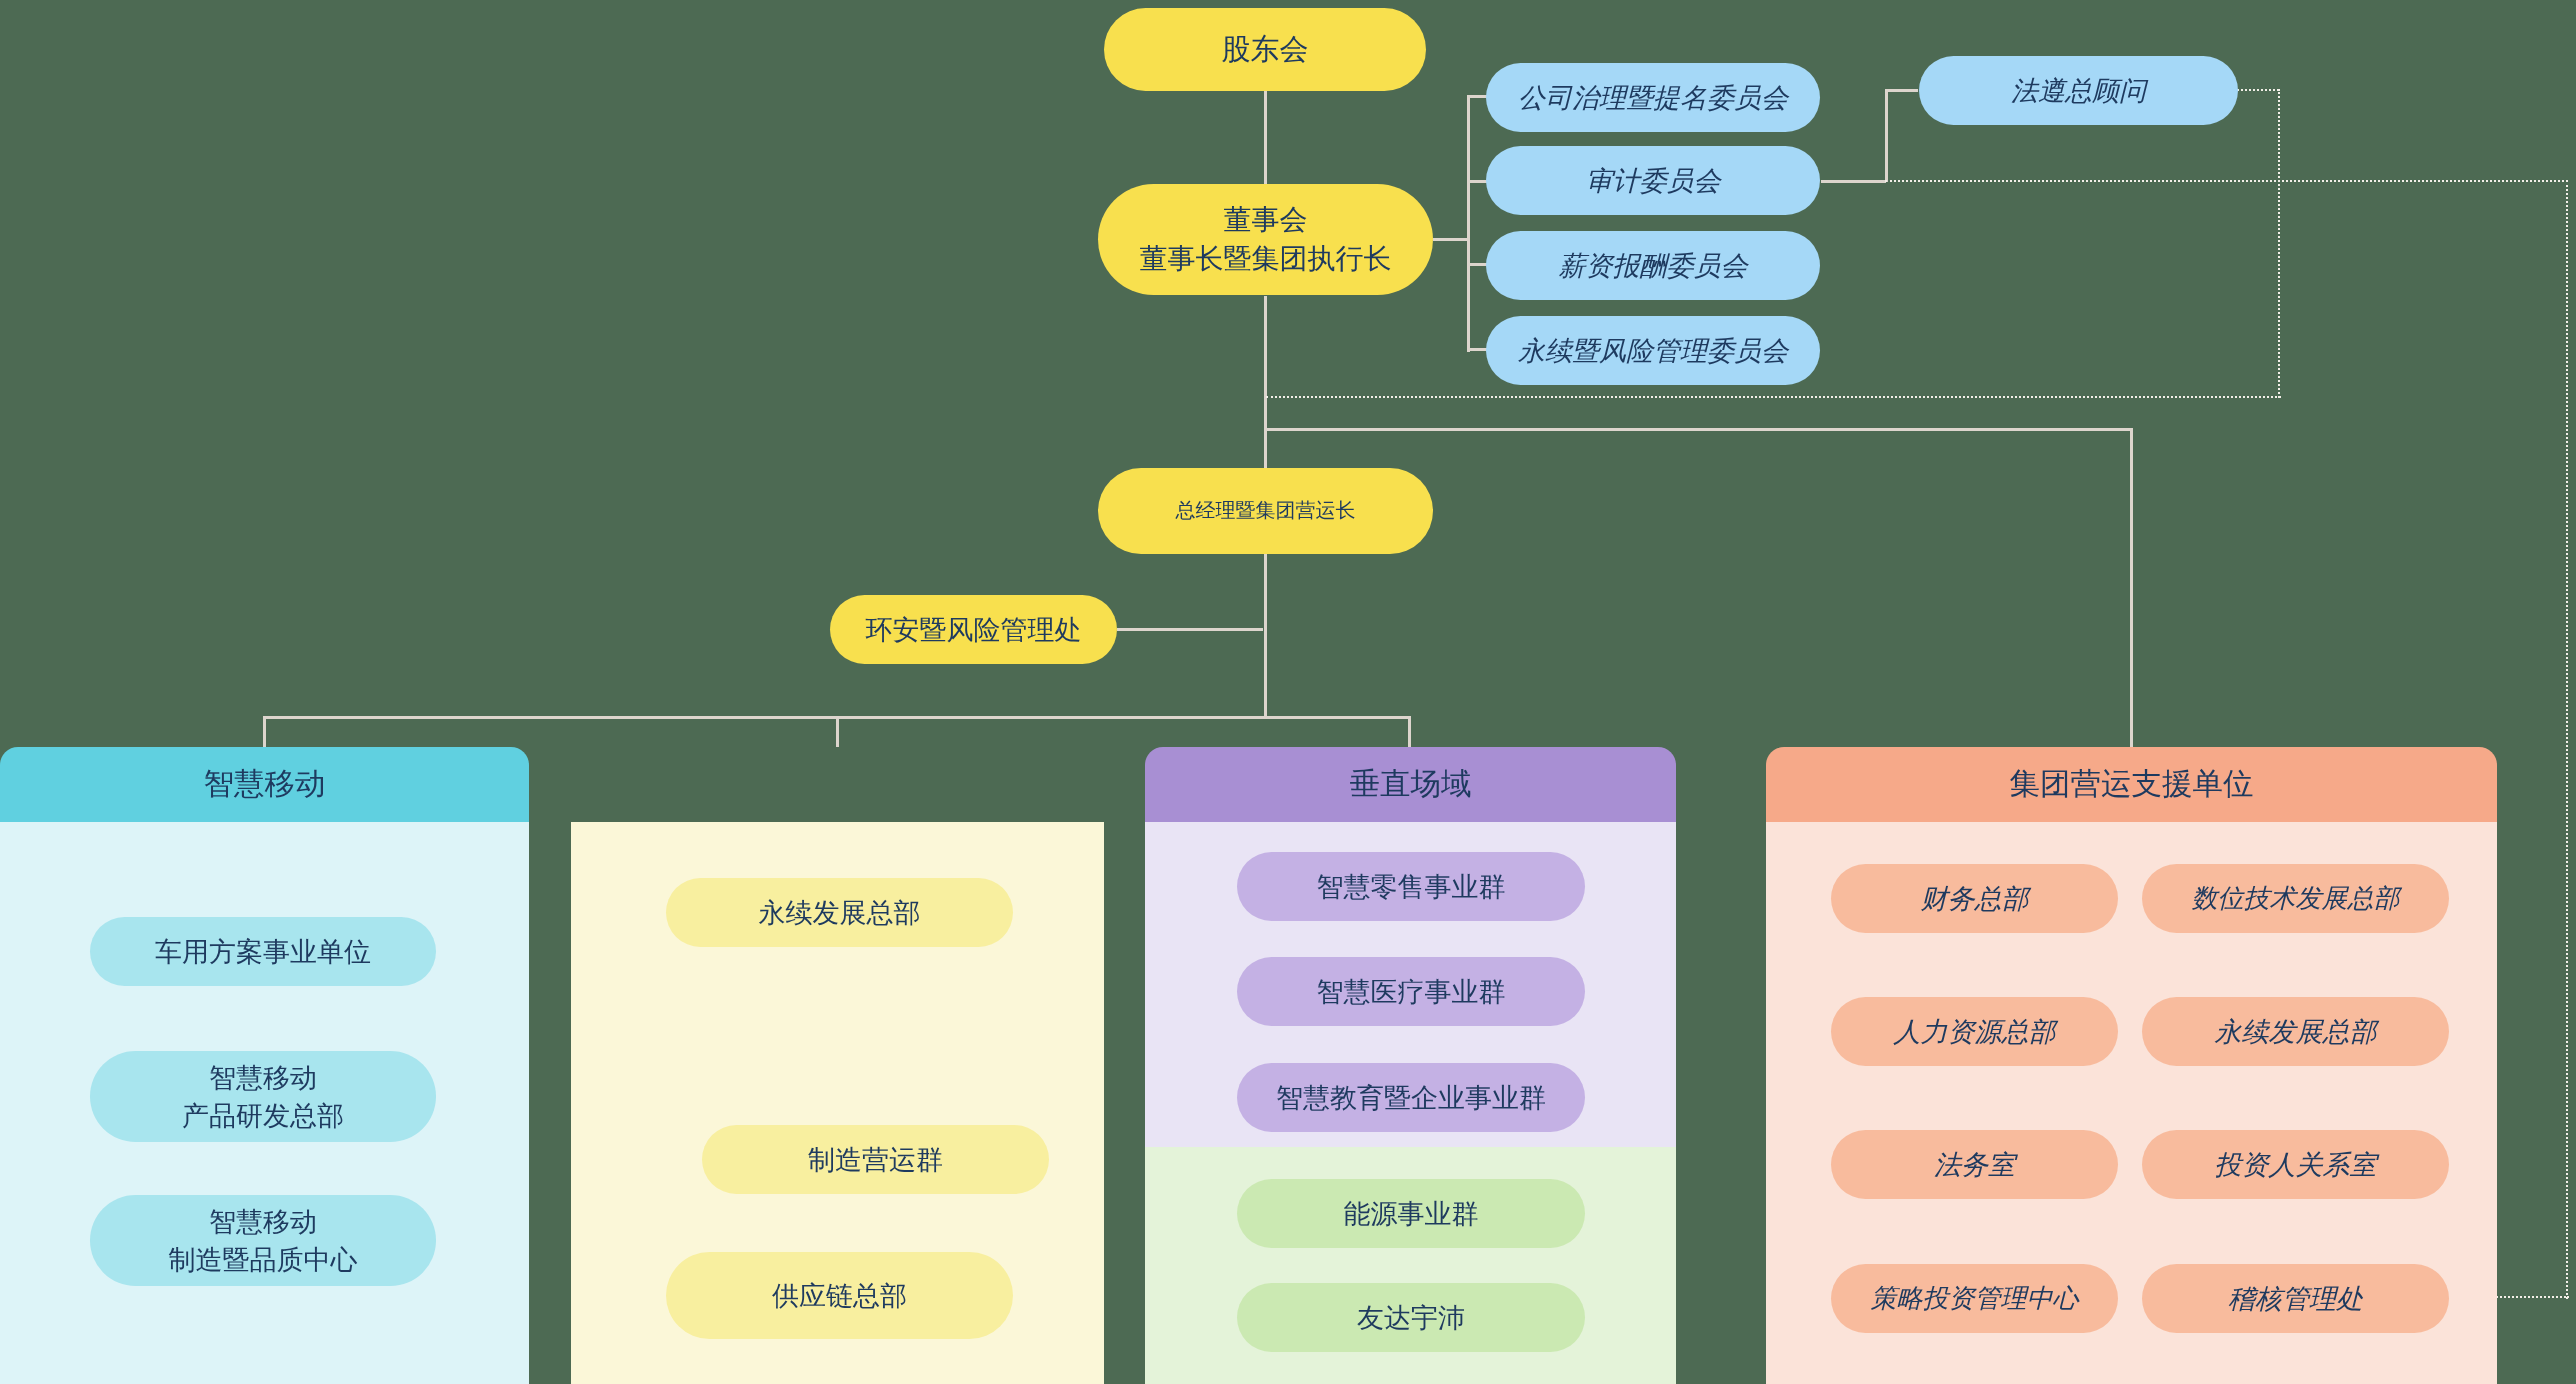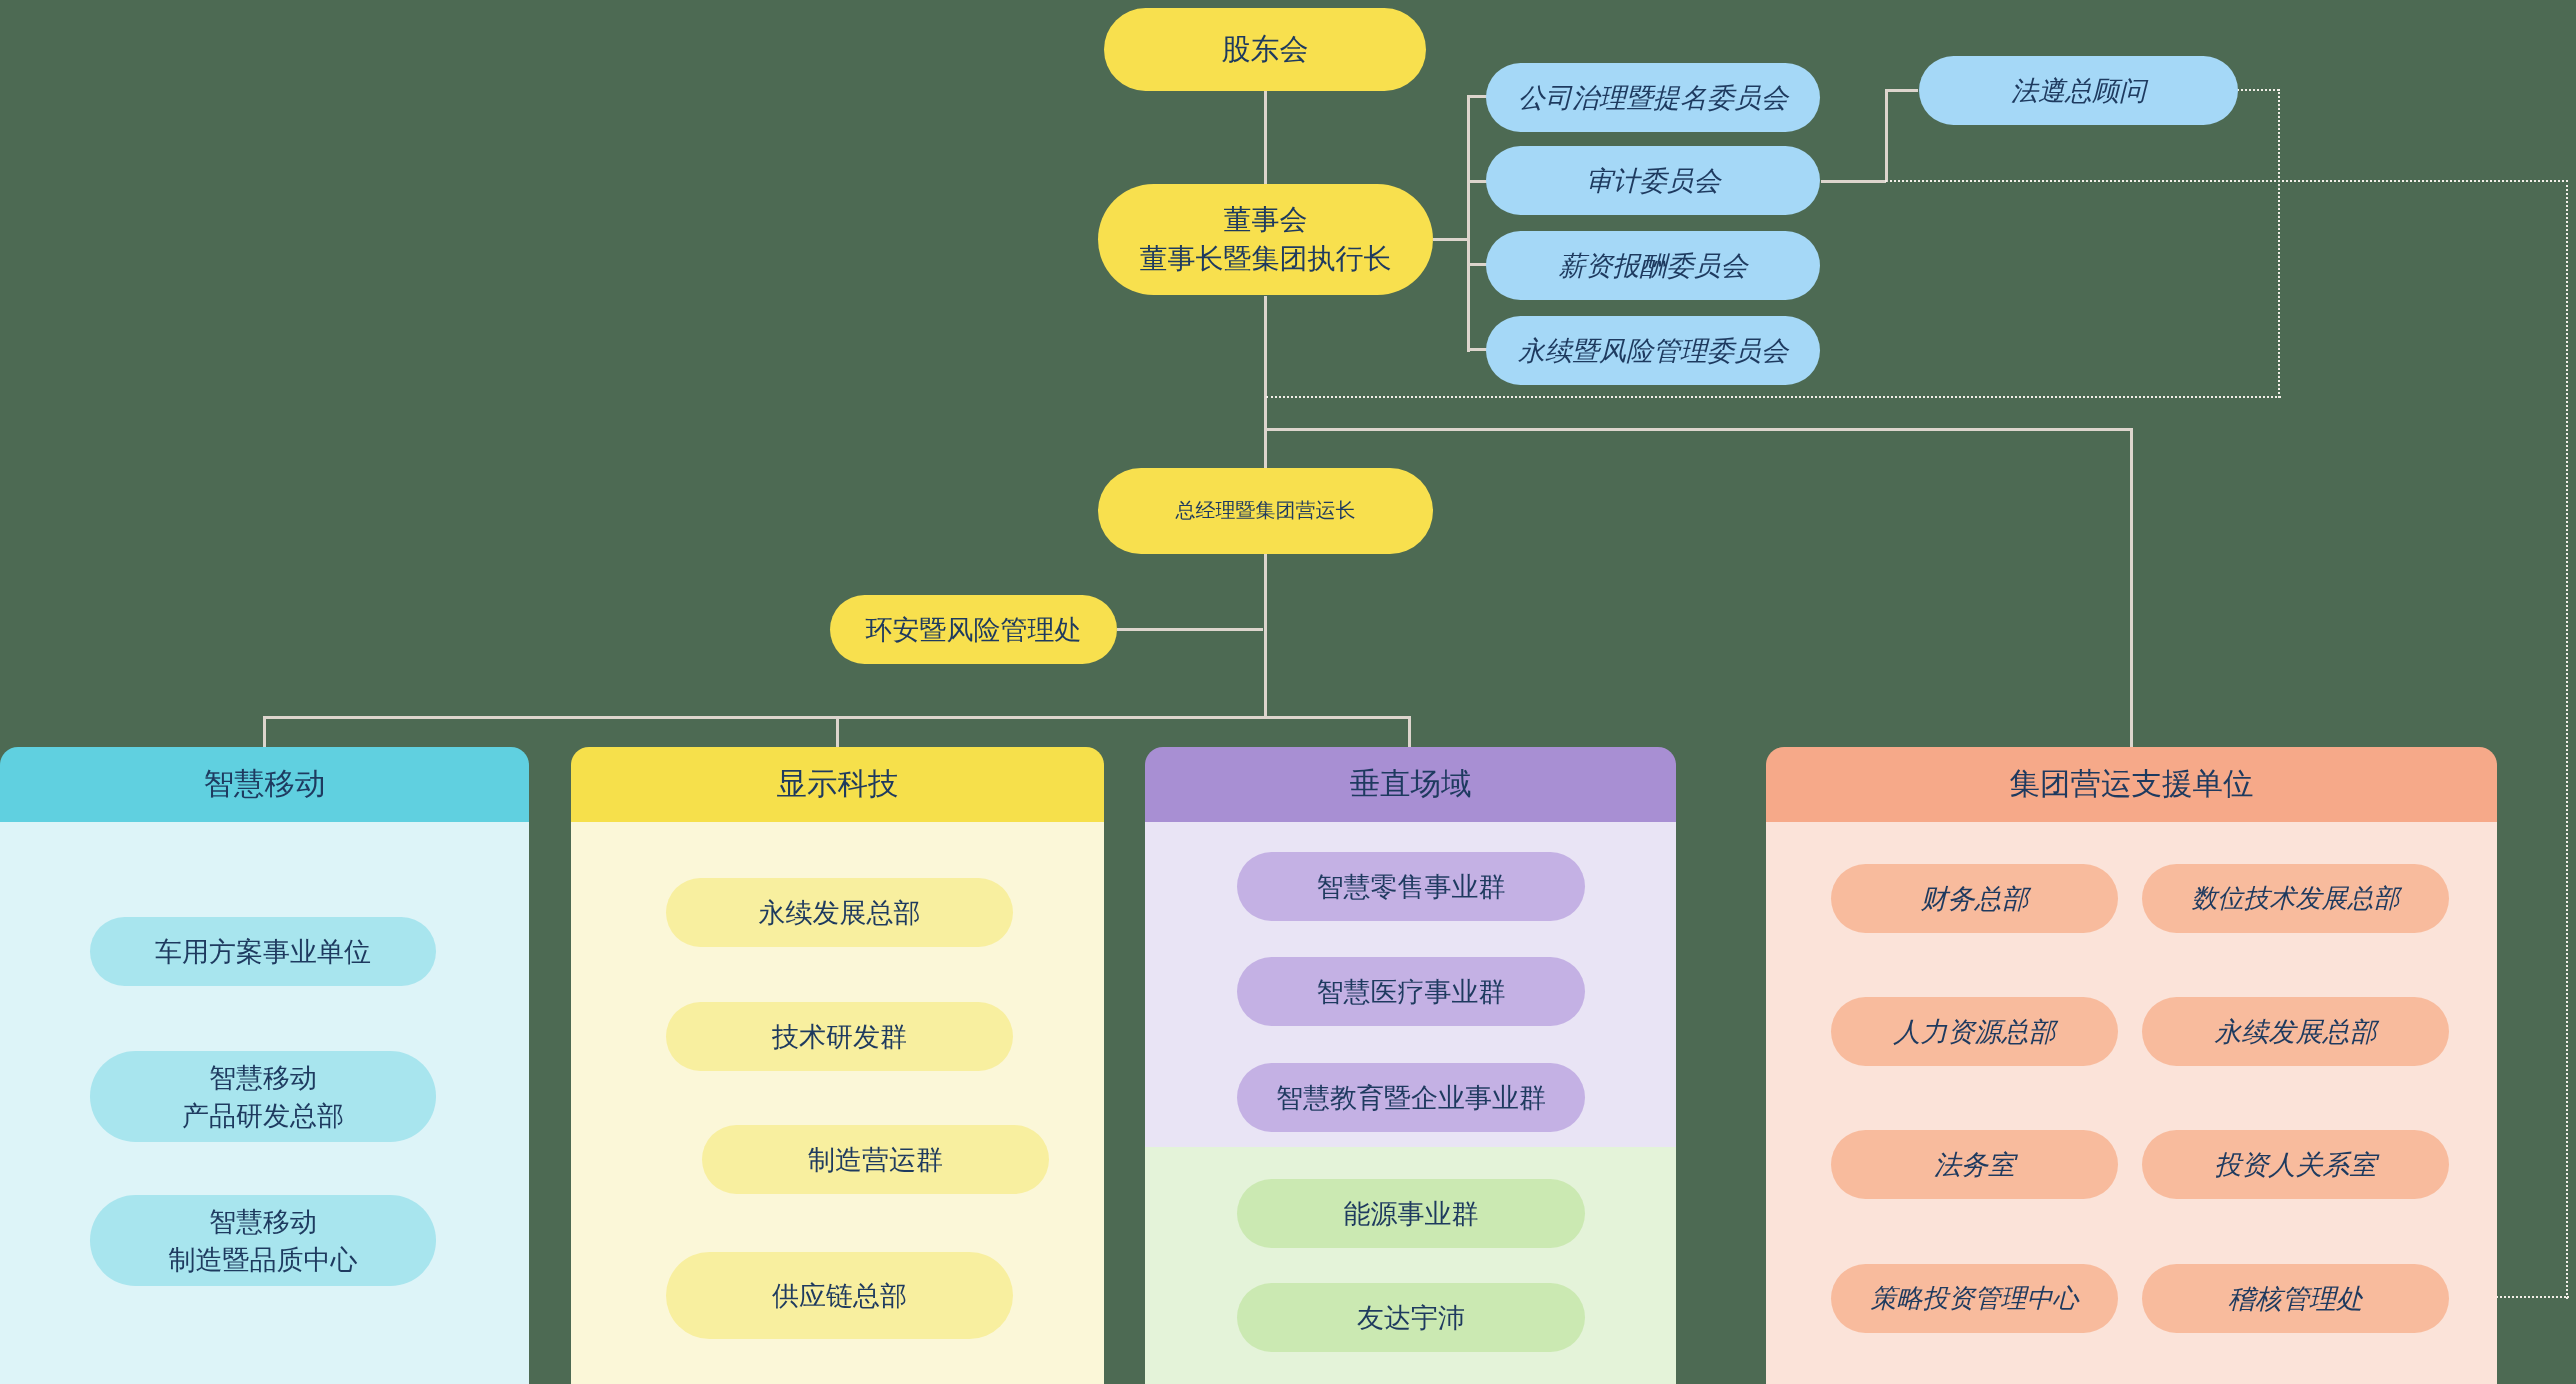--- a/index.html
+++ b/index.html
@@ -96,21 +96,20 @@
   <div class="dln h" style="left:1885px;top:180px;width:683px"></div>
   <div class="dln v" style="left:2566px;top:180px;height:1119px"></div>
   <div class="dln h" style="left:2445px;top:1296px;width:124px"></div>
 
   <div class="panel" style="left:0;top:747px;width:529px;height:637px">
     <div class="panel-head" style="background:var(--cyan-head)">智慧移动</div>
     <div class="panel-body" style="top:75px;height:562px;background:var(--cyan-body)"></div>
   </div>
 
   <div class="panel" style="left:571px;top:747px;width:533px;height:637px">
-    <div class="panel-head" style="background:var(--yellow-head)">显示科技</div>
     <div class="panel-body" style="top:75px;height:562px;background:var(--yellow-body)"></div>
   </div>
 
   <div class="panel" style="left:1145px;top:747px;width:531px;height:637px">
     <div class="panel-head" style="background:var(--purple-head)">垂直场域</div>
     <div class="panel-body" style="top:75px;height:325px;background:var(--purple-body)"></div>
     <div class="panel-body" style="top:400px;height:237px;background:var(--green-body)"></div>
   </div>
 
   <div class="panel" style="left:1766px;top:747px;width:731px;height:637px">
@@ -134,21 +133,20 @@
 
   <div class="pill yellow" style="left:830px;top:595px;width:287px;height:69px">环安暨风险管理处</div>
 
   <div class="pill cyan" style="left:90px;top:917px;width:346px;height:69px">车用方案事业单位</div>
   <div class="pill cyan" style="left:90px;top:1051px;width:346px;height:91px">智慧移动
 产品研发总部</div>
   <div class="pill cyan" style="left:90px;top:1195px;width:346px;height:91px">智慧移动
 制造暨品质中心</div>
 
   <div class="pill lyellow" style="left:666px;top:878px;width:347px;height:69px">永续发展总部</div>
-  <div class="pill lyellow" style="left:666px;top:1002px;width:347px;height:69px">技术研发群</div>
   <div class="pill lyellow" style="left:702px;top:1125px;width:347px;height:69px">制造营运群</div>
   <div class="pill lyellow" style="left:666px;top:1252px;width:347px;height:87px">供应链总部</div>
 
   <div class="pill purple" style="left:1237px;top:852px;width:348px;height:69px">智慧零售事业群</div>
   <div class="pill purple" style="left:1237px;top:957px;width:348px;height:69px">智慧医疗事业群</div>
   <div class="pill purple" style="left:1237px;top:1063px;width:348px;height:69px">智慧教育暨企业事业群</div>
   <div class="pill green" style="left:1237px;top:1179px;width:348px;height:69px">能源事业群</div>
   <div class="pill green" style="left:1237px;top:1283px;width:348px;height:69px">友达宇沛</div>
 
   <div class="pill salmon" style="left:1831px;top:864px;width:287px;height:69px">财务总部</div>

